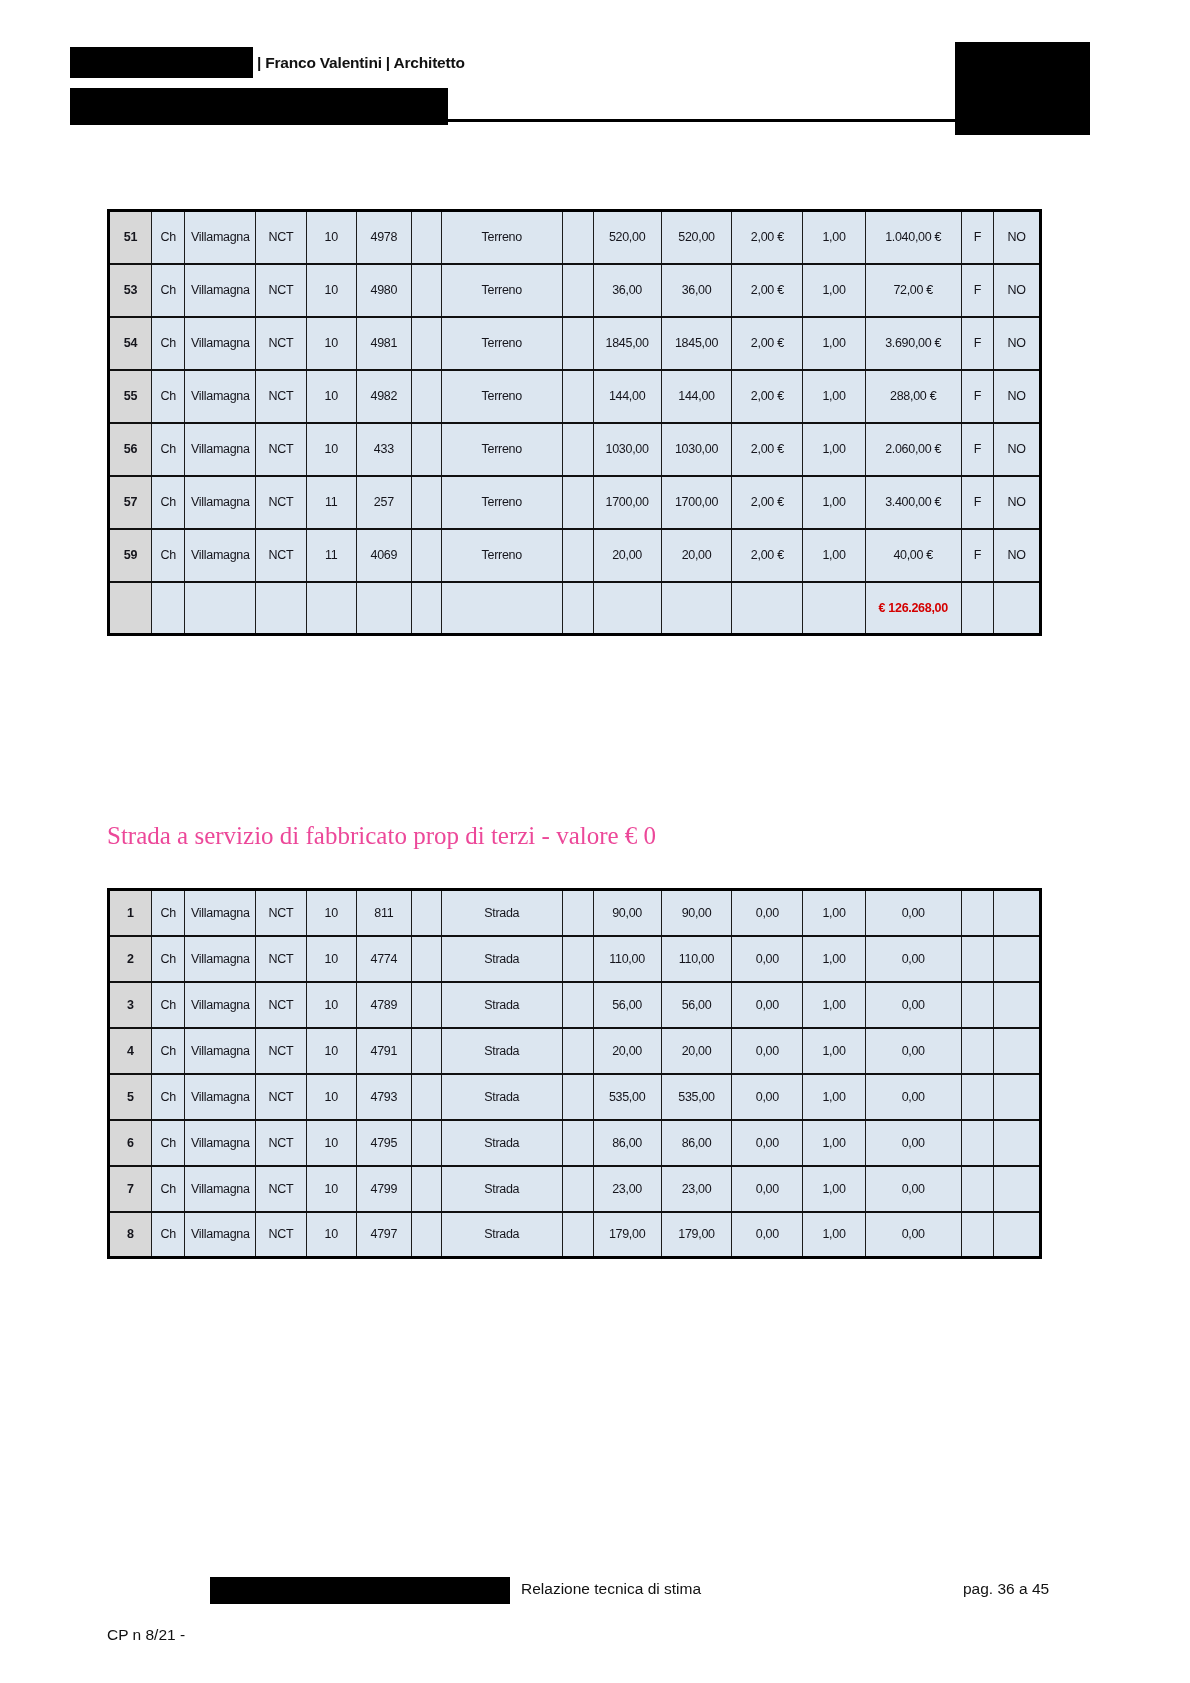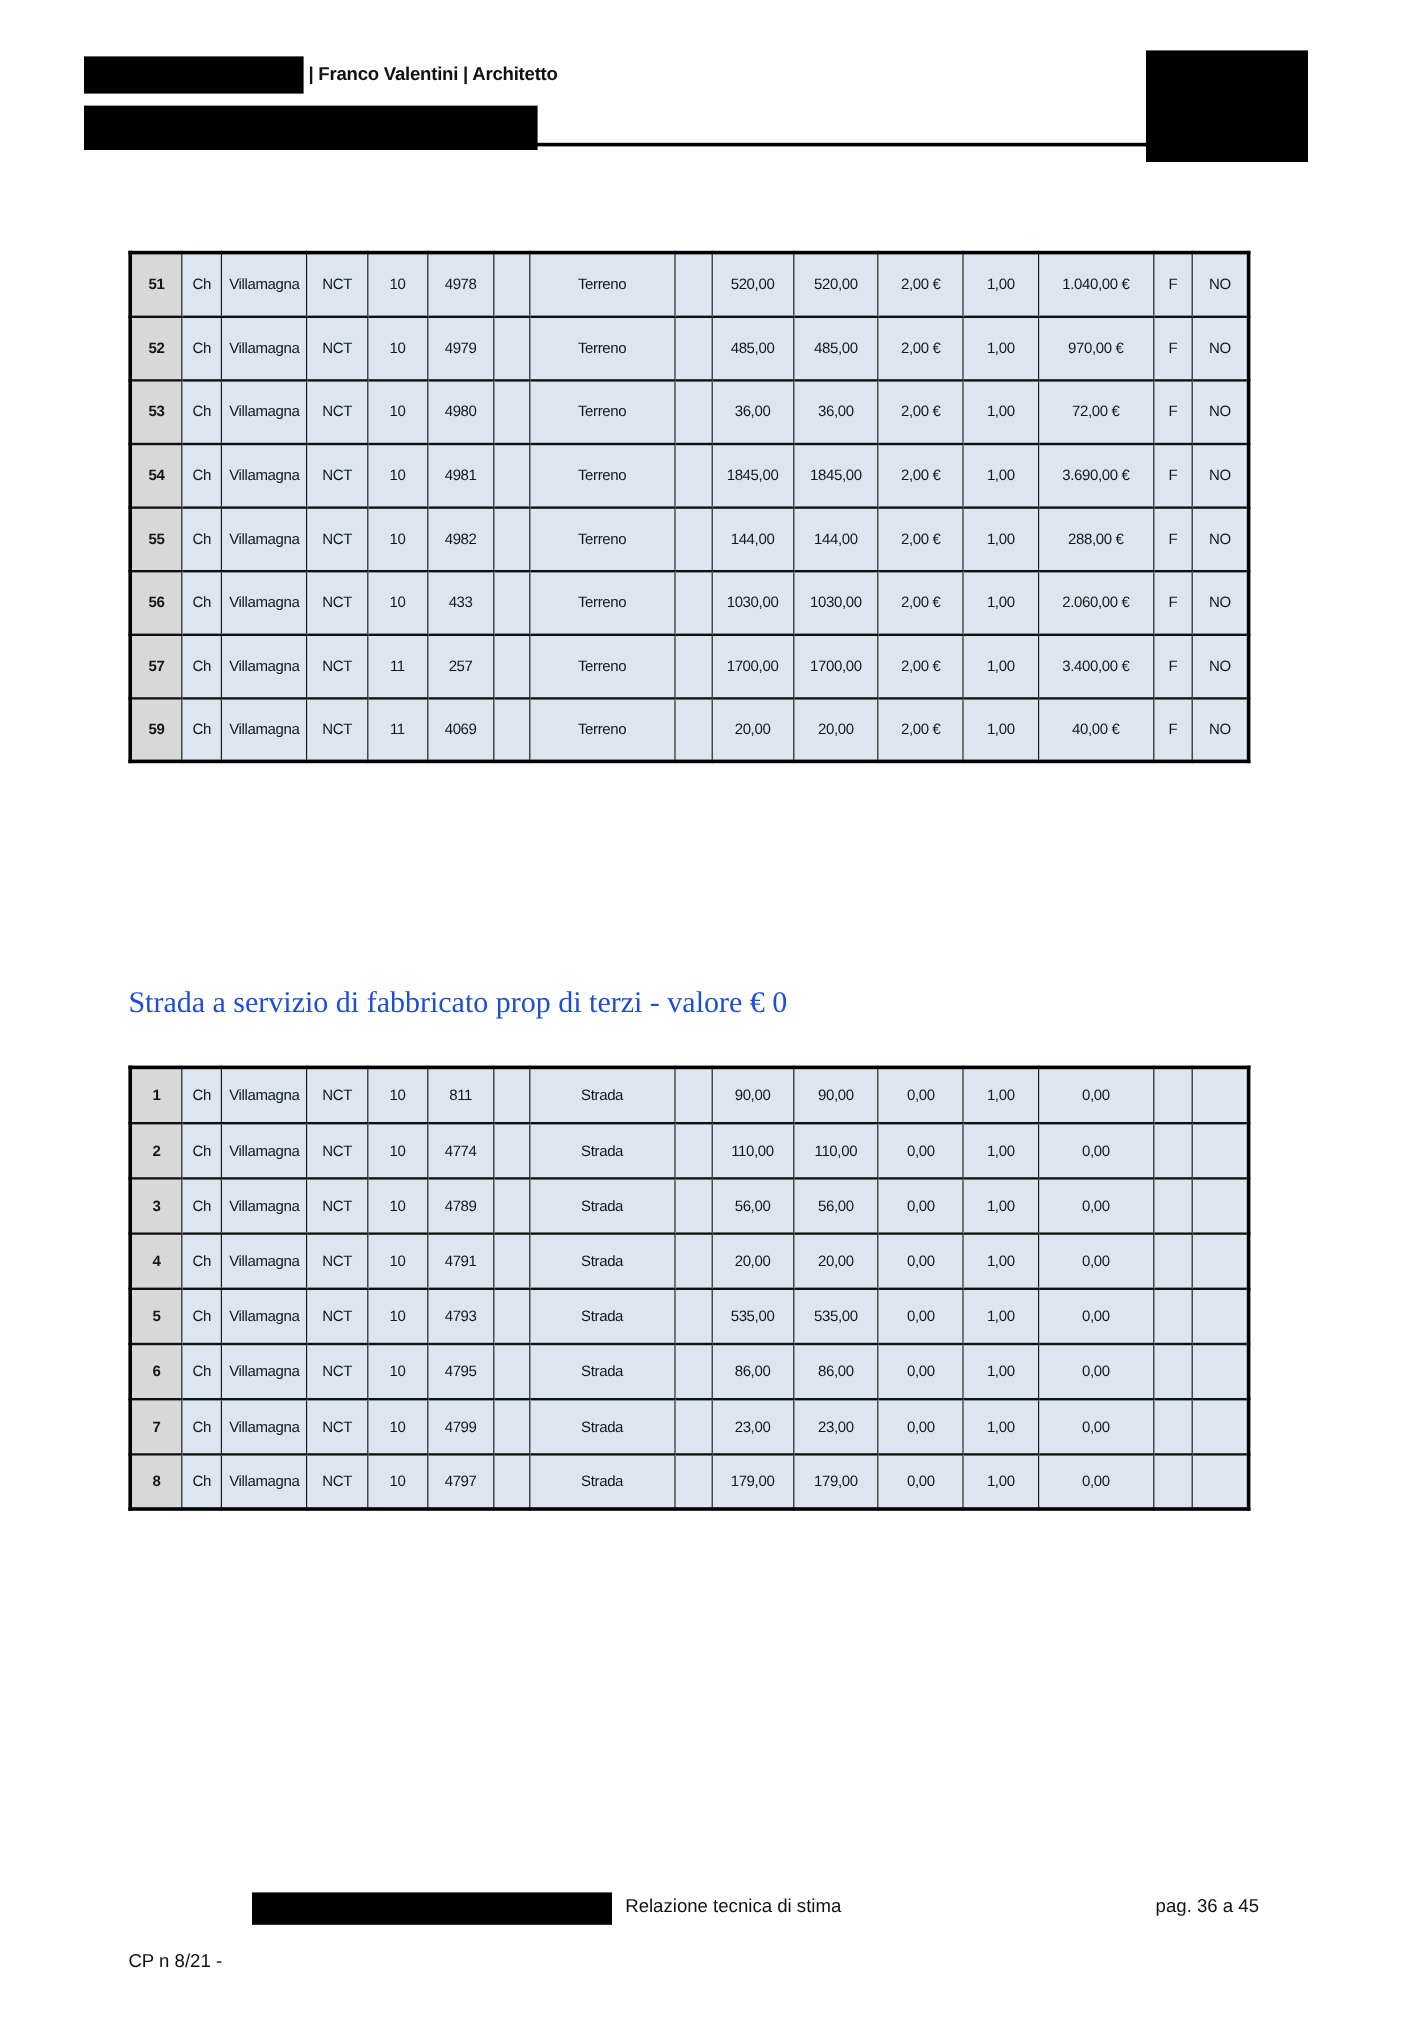--- a/index.html
+++ b/index.html
@@ -54,21 +54,21 @@
   .dtable td.total { color: #d40000; font-weight: bold; }
   
   .w0{width:4.6%}.w1{width:3.6%}.w2{width:7.6%}.w3{width:5.4%}
   .w4{width:5.4%}.w5{width:5.9%}.w6{width:3.2%}.w7{width:13%}
   .w8{width:3.3%}.w9{width:7.3%}.w10{width:7.6%}.w11{width:7.6%}
   .w12{width:6.7%}.w13{width:10.3%}.w14{width:3.5%}.w15{width:5%}
   
   .section-heading {
     position: absolute; left: 107px; top: 822px;
     font-family: "Liberation Serif", serif;
-    font-size: 25px; color: #1d4ed8;
+    font-size: 25px; color: #ec4899;
     white-space: nowrap;
   }
   
   .footer-left  { position: absolute; left: 107px; top: 1626px; font-size: 15.5px; color: #111111; white-space: nowrap; }
   .footer-bar   { left: 210px; top: 1577px; width: 300px; height: 27px; }
   .footer-center{ position: absolute; left: 521px; top: 1580px; font-size: 15.5px; color: #111111; white-space: nowrap; }
   .footer-right { position: absolute; left: 963px; top: 1580px; font-size: 15.5px; color: #111111; white-space: nowrap; }
 </style>
 </head>
 <body>
@@ -113,38 +113,20 @@
           <td class="c8"></td>
           <td class="c9">520,00</td>
           <td class="c10">520,00</td>
           <td class="c11">2,00 €</td>
           <td class="c12">1,00</td>
           <td class="c13">1.040,00 €</td>
           <td class="c14">F</td>
           <td class="c15">NO</td>
         </tr>
         <tr>
-          <td class="c0">52</td>
-          <td class="c1">Ch</td>
-          <td class="c2">Villamagna</td>
-          <td class="c3">NCT</td>
-          <td class="c4">10</td>
-          <td class="c5">4979</td>
-          <td class="c6"></td>
-          <td class="c7">Terreno</td>
-          <td class="c8"></td>
-          <td class="c9">485,00</td>
-          <td class="c10">485,00</td>
-          <td class="c11">2,00 €</td>
-          <td class="c12">1,00</td>
-          <td class="c13">970,00 €</td>
-          <td class="c14">F</td>
-          <td class="c15">NO</td>
-        </tr>
-        <tr>
           <td class="c0">53</td>
           <td class="c1">Ch</td>
           <td class="c2">Villamagna</td>
           <td class="c3">NCT</td>
           <td class="c4">10</td>
           <td class="c5">4980</td>
           <td class="c6"></td>
           <td class="c7">Terreno</td>
           <td class="c8"></td>
           <td class="c9">36,00</td>
@@ -237,20 +219,38 @@
           <td class="c6"></td>
           <td class="c7">Terreno</td>
           <td class="c8"></td>
           <td class="c9">20,00</td>
           <td class="c10">20,00</td>
           <td class="c11">2,00 €</td>
           <td class="c12">1,00</td>
           <td class="c13">40,00 €</td>
           <td class="c14">F</td>
           <td class="c15">NO</td>
+        </tr>
+        <tr>
+          <td class="c0"></td>
+          <td class="c1"></td>
+          <td class="c2"></td>
+          <td class="c3"></td>
+          <td class="c4"></td>
+          <td class="c5"></td>
+          <td class="c6"></td>
+          <td class="c7"></td>
+          <td class="c8"></td>
+          <td class="c9"></td>
+          <td class="c10"></td>
+          <td class="c11"></td>
+          <td class="c12"></td>
+          <td class="c13 total">€ 126.268,00</td>
+          <td class="c14"></td>
+          <td class="c15"></td>
         </tr>
       </tbody>
   </table>
 
   <div class="section-heading">Strada a servizio di fabbricato prop di terzi - valore € 0</div>
 
   <table class="dtable" id="strade-table">
     <colgroup>
       <col class="w0">
         <col class="w1">

